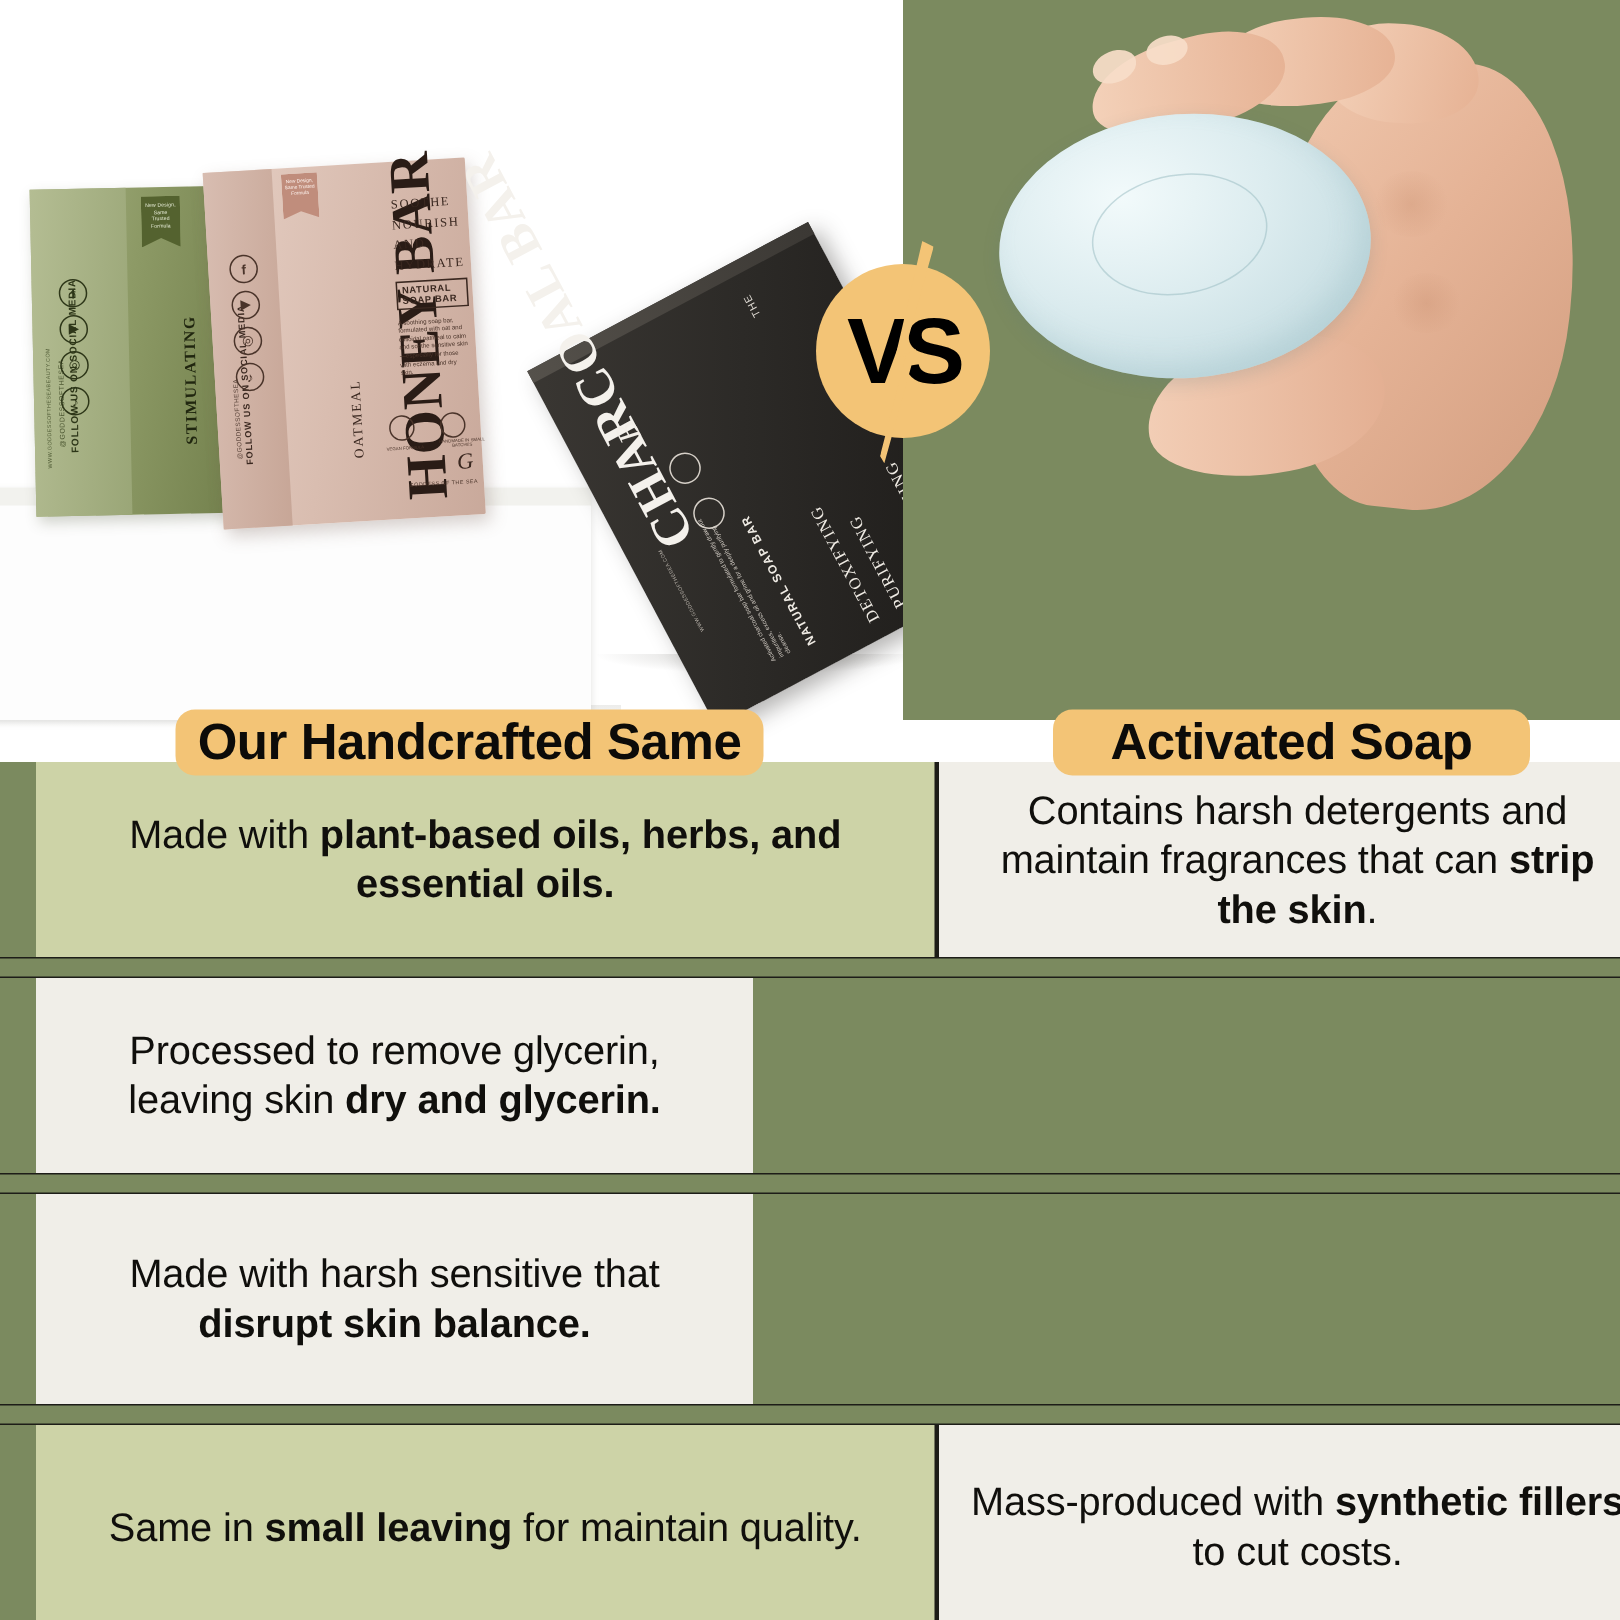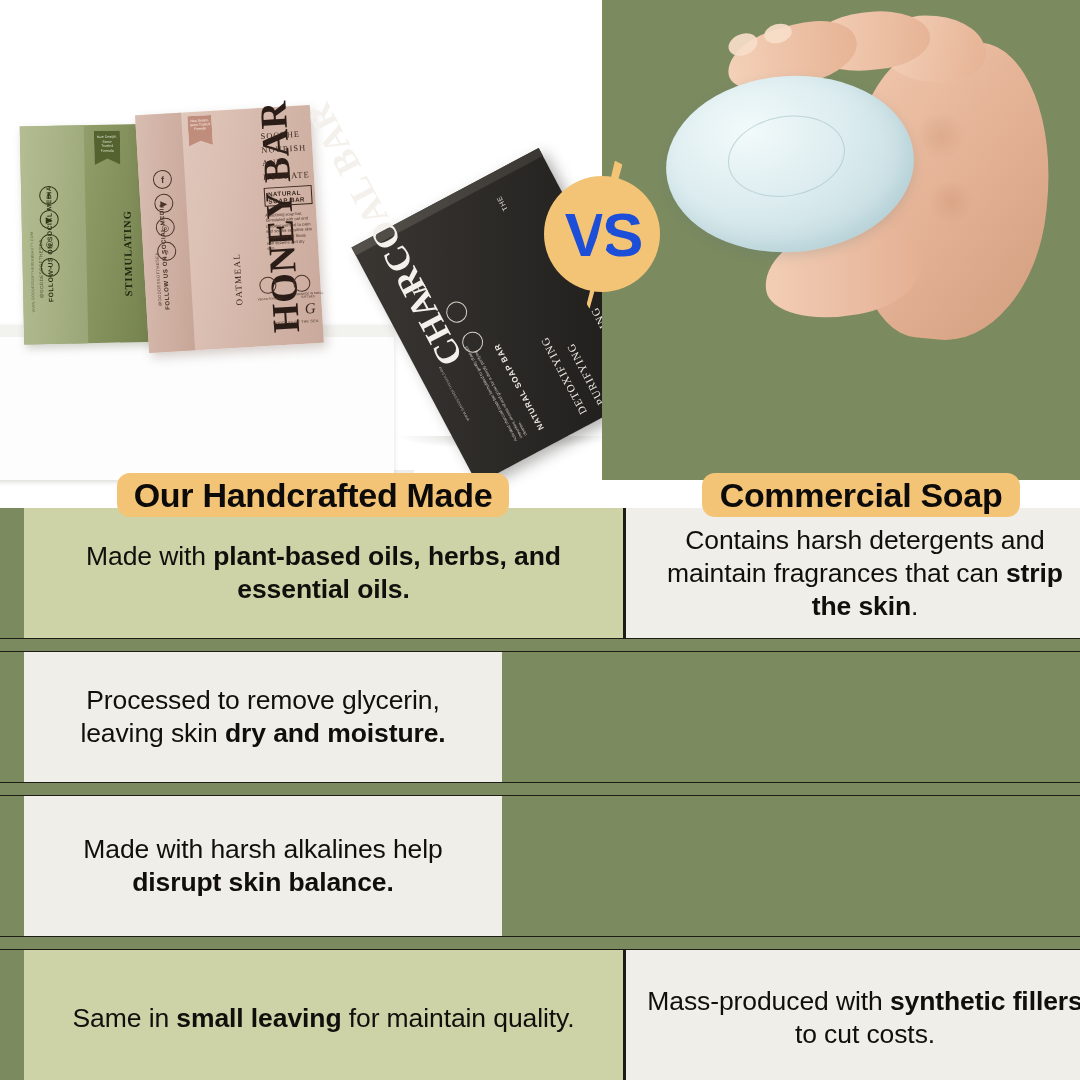--- a/index.html
+++ b/index.html
@@ -150,21 +150,21 @@
     text-align:center;padding:8px 20px;color:#100f0c;}
   .cell-l{width:602px;background:#cdd3a7;border-right:3px solid #1d1d18;}
   .cell-r{width:478px;background:#f0eee8;}
   .cell p{margin:0;font-size:26.5px;line-height:33px;letter-spacing:-.1px;}
   .cell b{font-weight:700;}
 
   
   .vs{position:absolute;left:544px;top:176px;width:116px;height:116px;border-radius:50%;
     background:#f3c476;z-index:30;}
   .vs-txt{position:absolute;left:0;top:0;width:116px;height:116px;display:flex;
-    align-items:center;justify-content:center;color:#1d4ed8;font-weight:700;font-size:62px;
+    align-items:center;justify-content:center;color:#000000;font-weight:700;font-size:62px;
     letter-spacing:-4px;font-family:"Liberation Sans",sans-serif;}
   .bolt{position:absolute;left:50px;top:-16px;width:21px;height:150px;background:#f3c476;
     clip-path:polygon(62% 0,100% 2%,40% 52%,78% 48%,16% 100%,0 97%,50% 50%,14% 54%);
     transform:rotate(6deg);z-index:31;}
 
   .hdr{position:absolute;z-index:40;background:#f3c476;border-radius:13px;
     display:flex;align-items:center;justify-content:center;
     font-weight:700;font-size:34px;color:#0c0b09;letter-spacing:-.3px;white-space:nowrap;}
   .hdr-l{left:117px;top:473px;width:392px;height:44px;}
   .hdr-r{left:702px;top:473px;width:318px;height:44px;}
@@ -289,38 +289,38 @@
           <p><span>Made with </span><b>plant-based oils, herbs, and essential oils.</b></p>
         </div>
       <div class="cell cell-r" style="height:130px">
           <p><span>Contains harsh detergents and maintain fragrances that can </span><b>strip the skin</b><span>.</span></p>
         </div>
     </div>
     <div class="sep" style="height:12px"></div>
 
     <div class="row">
       <div class="cell cell-r" style="height:130px">
-          <p><span>Processed to remove glycerin, leaving skin </span><b>dry and moisture.</b></p>
+          <p><span>Processed to remove glycerin, leaving skin </span><b>dry and glycerin.</b></p>
         </div>
     </div>
     <div class="sep" style="height:12px"></div>
 
     <div class="row">
       <div class="cell cell-r" style="height:140px">
-          <p><span>Made with harsh alkalines help </span><b>disrupt skin balance.</b></p>
+          <p><span>Made with harsh sensitive that </span><b>disrupt skin balance.</b></p>
         </div>
     </div>
     <div class="sep" style="height:12px"></div>
 
     <div class="row">
       <div class="cell cell-l" style="height:136px">
           <p><span>Same in </span><b>small leaving</b><span> for maintain quality.</span></p>
         </div>
       <div class="cell cell-r" style="height:136px">
           <p><span>Mass-produced with </span><b>synthetic fillers</b><span> to cut costs.</span></p>
         </div>
     </div>
   </div>
 
-  <div class="hdr hdr-l">Our Handcrafted Made</div>
-  <div class="hdr hdr-r">Commercial Soap</div>
+  <div class="hdr hdr-l">Our Handcrafted Same</div>
+  <div class="hdr hdr-r">Activated Soap</div>
 
 </div>
 
 </body></html>

